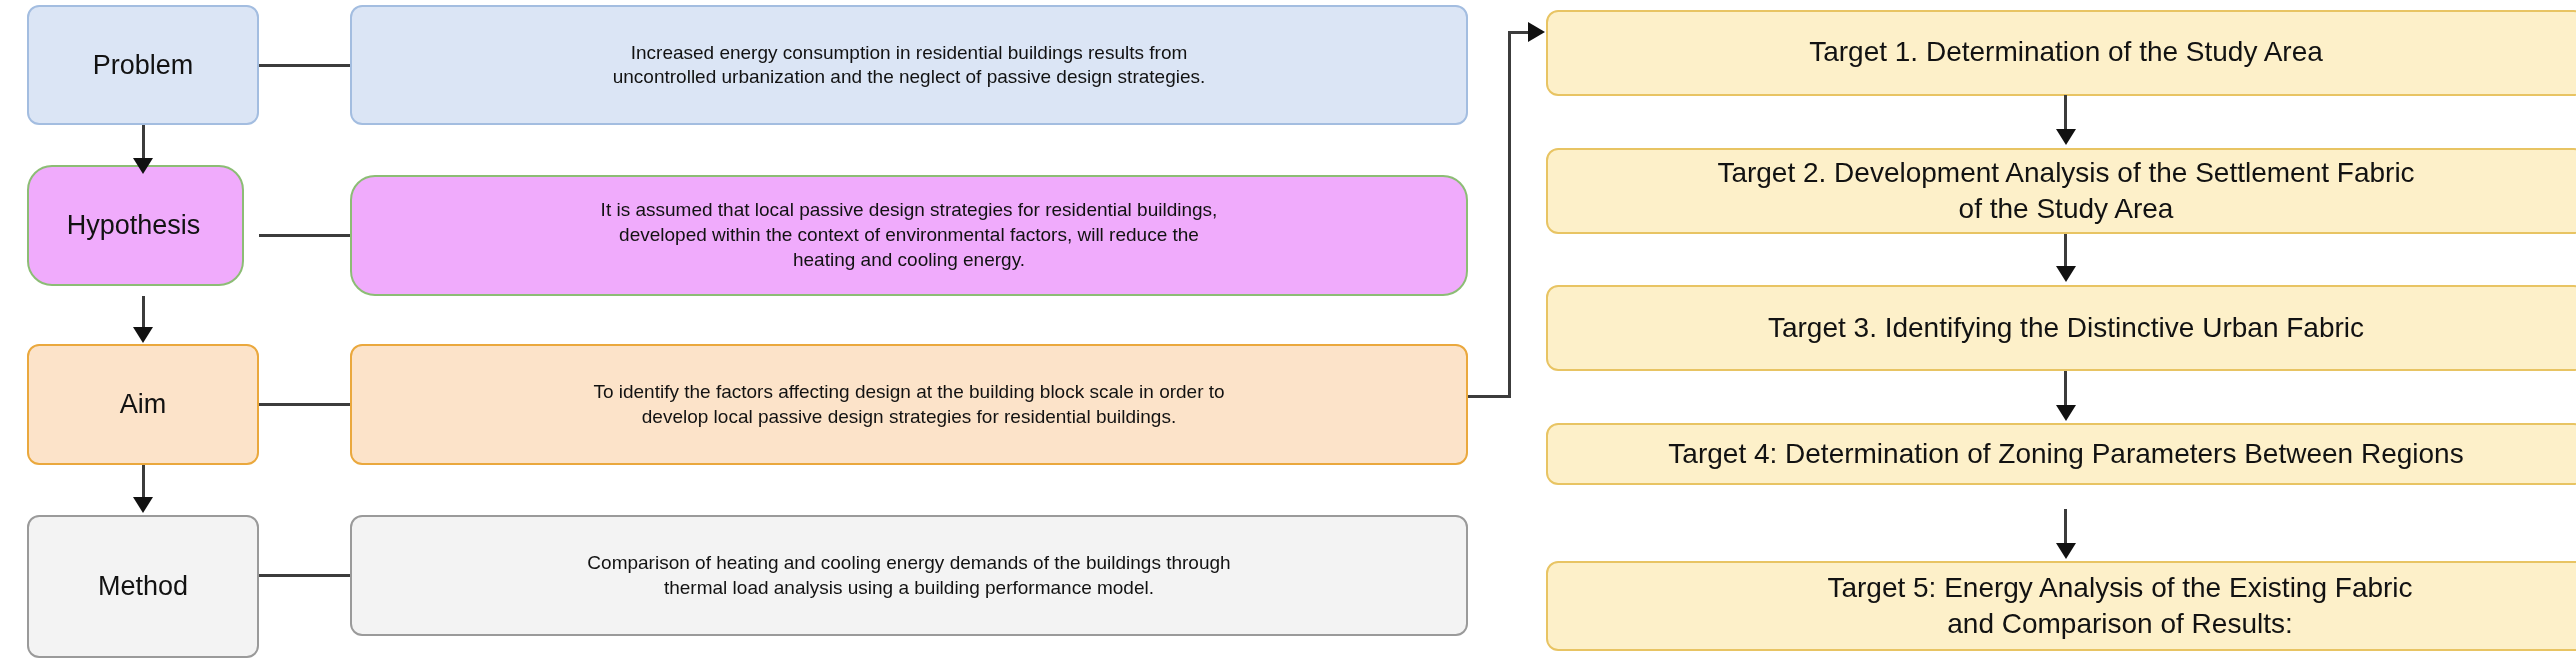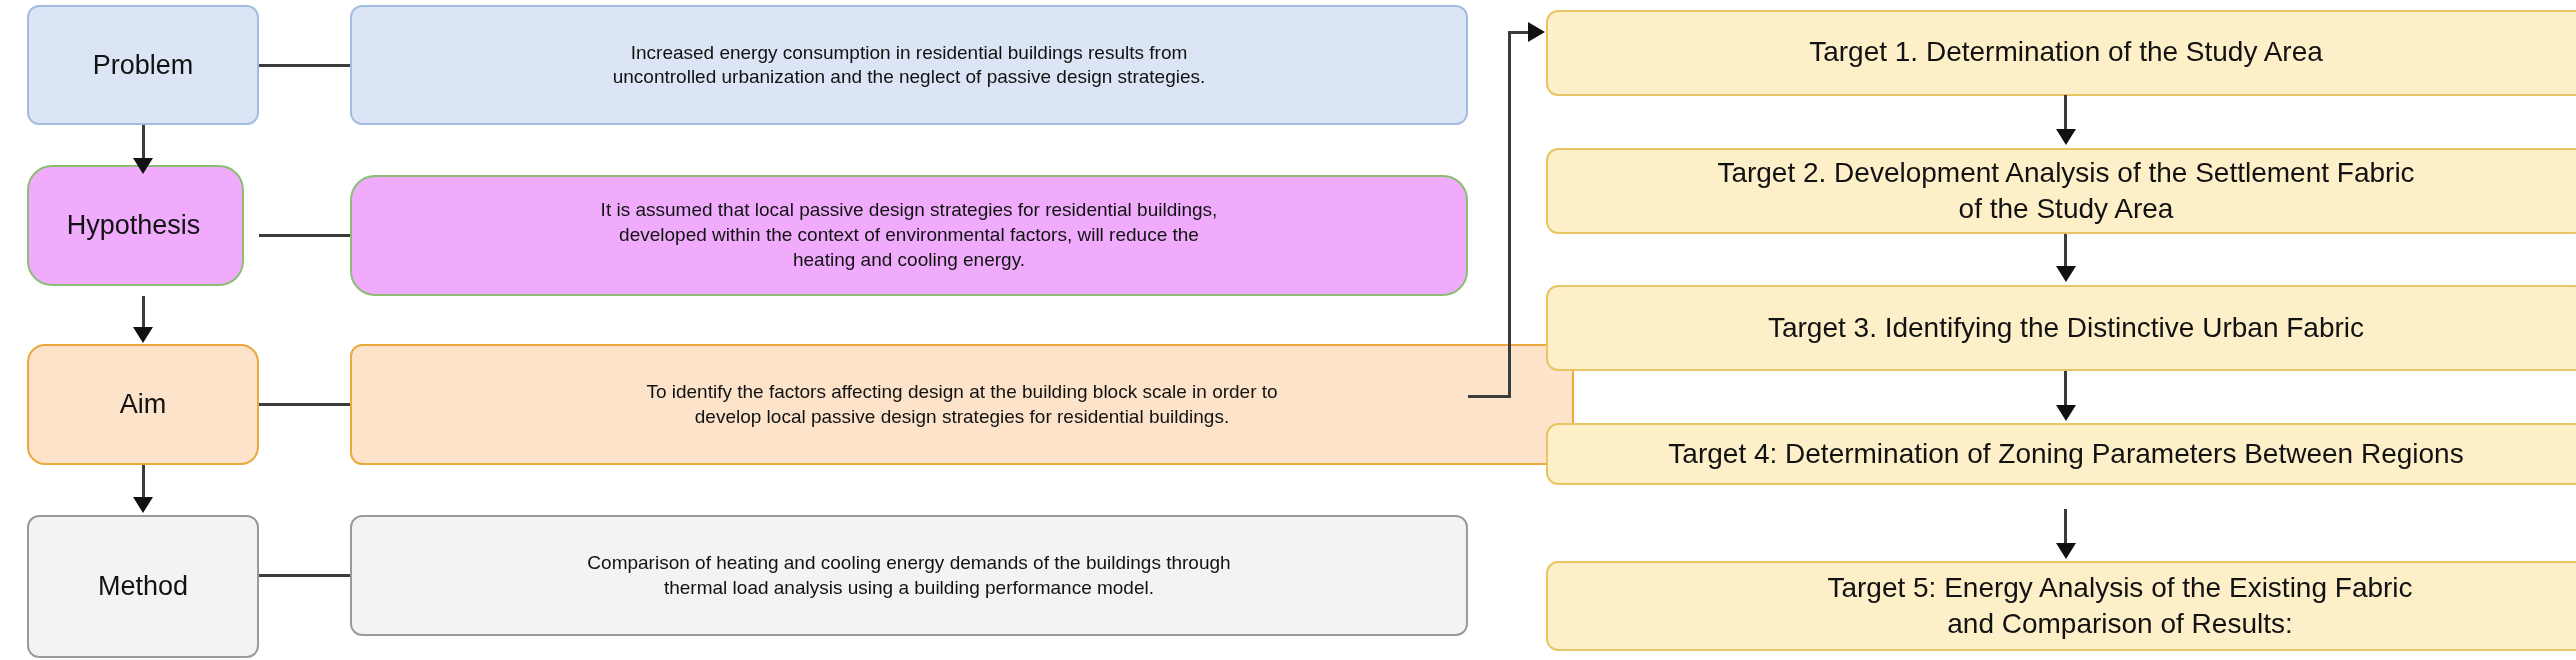--- a/index.html
+++ b/index.html
@@ -85,32 +85,32 @@
 </style>
 </head>
 <body>
 
 <div id="canvas">
 
   <div class="node stage-label c-blue" style="left:8.1px; top:5.4px; width:232px; height:120px;">Problem</div>
 
   <div class="node stage-label c-green" style="left:8.1px; top:165px; width:217px; height:121px;padding-left:8px;">Hypothesis</div>
 
-  <div class="node stage-label c-orange" style="left:8.1px; top:344px; width:232px; height:121px;border-radius:18px;">Aim</div>
+  <div class="node stage-label c-orange" style="left:8.1px; top:344px; width:232px; height:121px;">Aim</div>
 
   <div class="node stage-label c-grey" style="left:8.1px; top:515px; width:232px; height:143px;">Method</div>
 
   <div class="node stage-desc c-blue" style="left:331px; top:5.4px; width:1118px; height:120px;">Increased energy consumption in residential buildings results from
 uncontrolled urbanization and the neglect of passive design strategies.</div>
 
   <div class="node stage-desc c-green" style="left:331px; top:175px; width:1118px; height:121px;">It is assumed that local passive design strategies for residential buildings,
 developed within the context of environmental factors, will reduce the
 heating and cooling energy.</div>
 
-  <div class="node stage-desc c-orange" style="left:331px; top:344px; width:1224px; height:121px;">To identify the factors affecting design at the building block scale in order to
+  <div class="node stage-desc c-orange" style="left:331px; top:344px; width:1118px; height:121px;">To identify the factors affecting design at the building block scale in order to
 develop local passive design strategies for residential buildings.</div>
 
   <div class="node stage-desc c-grey" style="left:331px; top:515px; width:1118px; height:121px;">Comparison of heating and cooling energy demands of the buildings through
 thermal load analysis using a building performance model.</div>
 
   <div class="conn conn-h" style="left:240px; top:64px;  width:91px;"></div>
   <div class="conn conn-h" style="left:240px; top:234px; width:91px;"></div>
   <div class="conn conn-h" style="left:240px; top:403px; width:91px;"></div>
   <div class="conn conn-h" style="left:240px; top:574px; width:91px;"></div>
 

